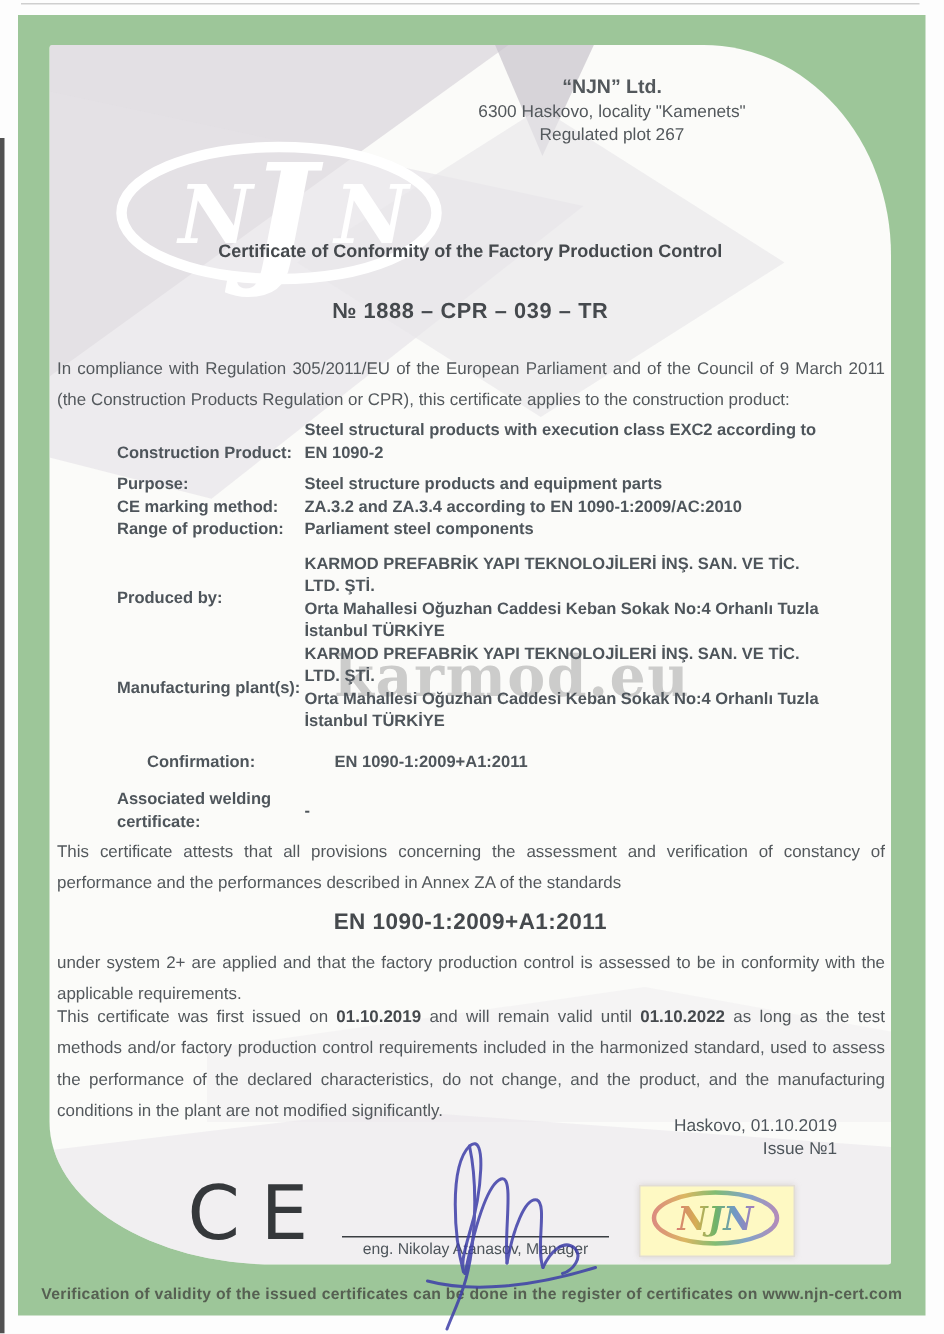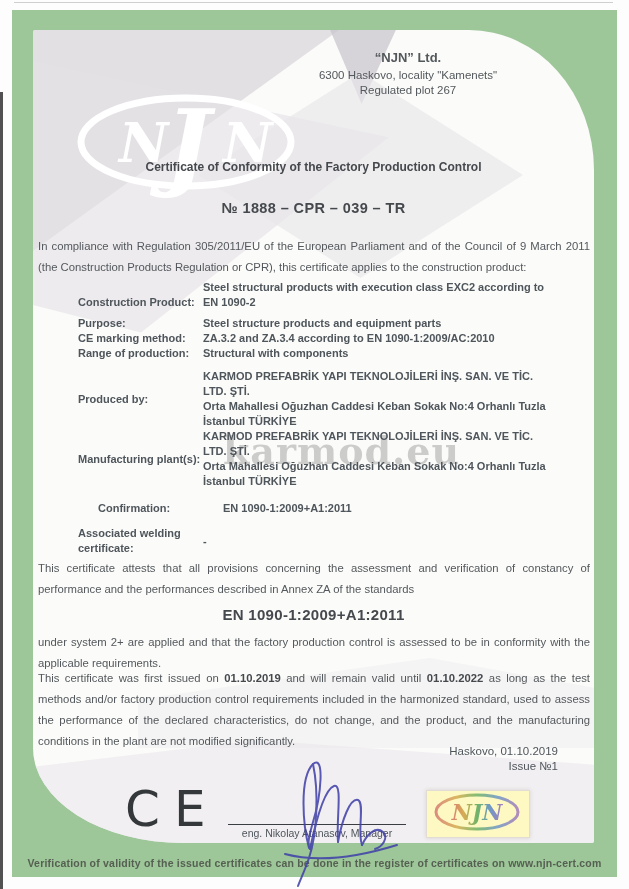--- a/index.html
+++ b/index.html
@@ -132,21 +132,21 @@
       <div class="frow mt6">
         <div class="flabel">Purpose:</div>
         <div class="fvalue">Steel structure products and equipment parts</div>
       </div>
       <div class="frow">
         <div class="flabel">CE marking method:</div>
         <div class="fvalue">ZA.3.2 and ZA.3.4 according to EN 1090-1:2009/AC:2010</div>
       </div>
       <div class="frow">
         <div class="flabel">Range of production:</div>
-        <div class="fvalue">Structural with components</div>
+        <div class="fvalue">Parliament steel components</div>
       </div>
       <div class="frow vcenter mt8">
         <div class="flabel">Produced by:</div>
         <div class="fvalue">KARMOD PREFABRİK YAPI TEKNOLOJİLERİ İNŞ. SAN. VE TİC.
 LTD. ŞTİ.
 Orta Mahallesi Oğuzhan Caddesi Keban Sokak No:4 Orhanlı Tuzla
 İstanbul TÜRKİYE</div>
       </div>
       <div class="frow vcenter">
         <div class="flabel">Manufacturing plant(s):</div>

